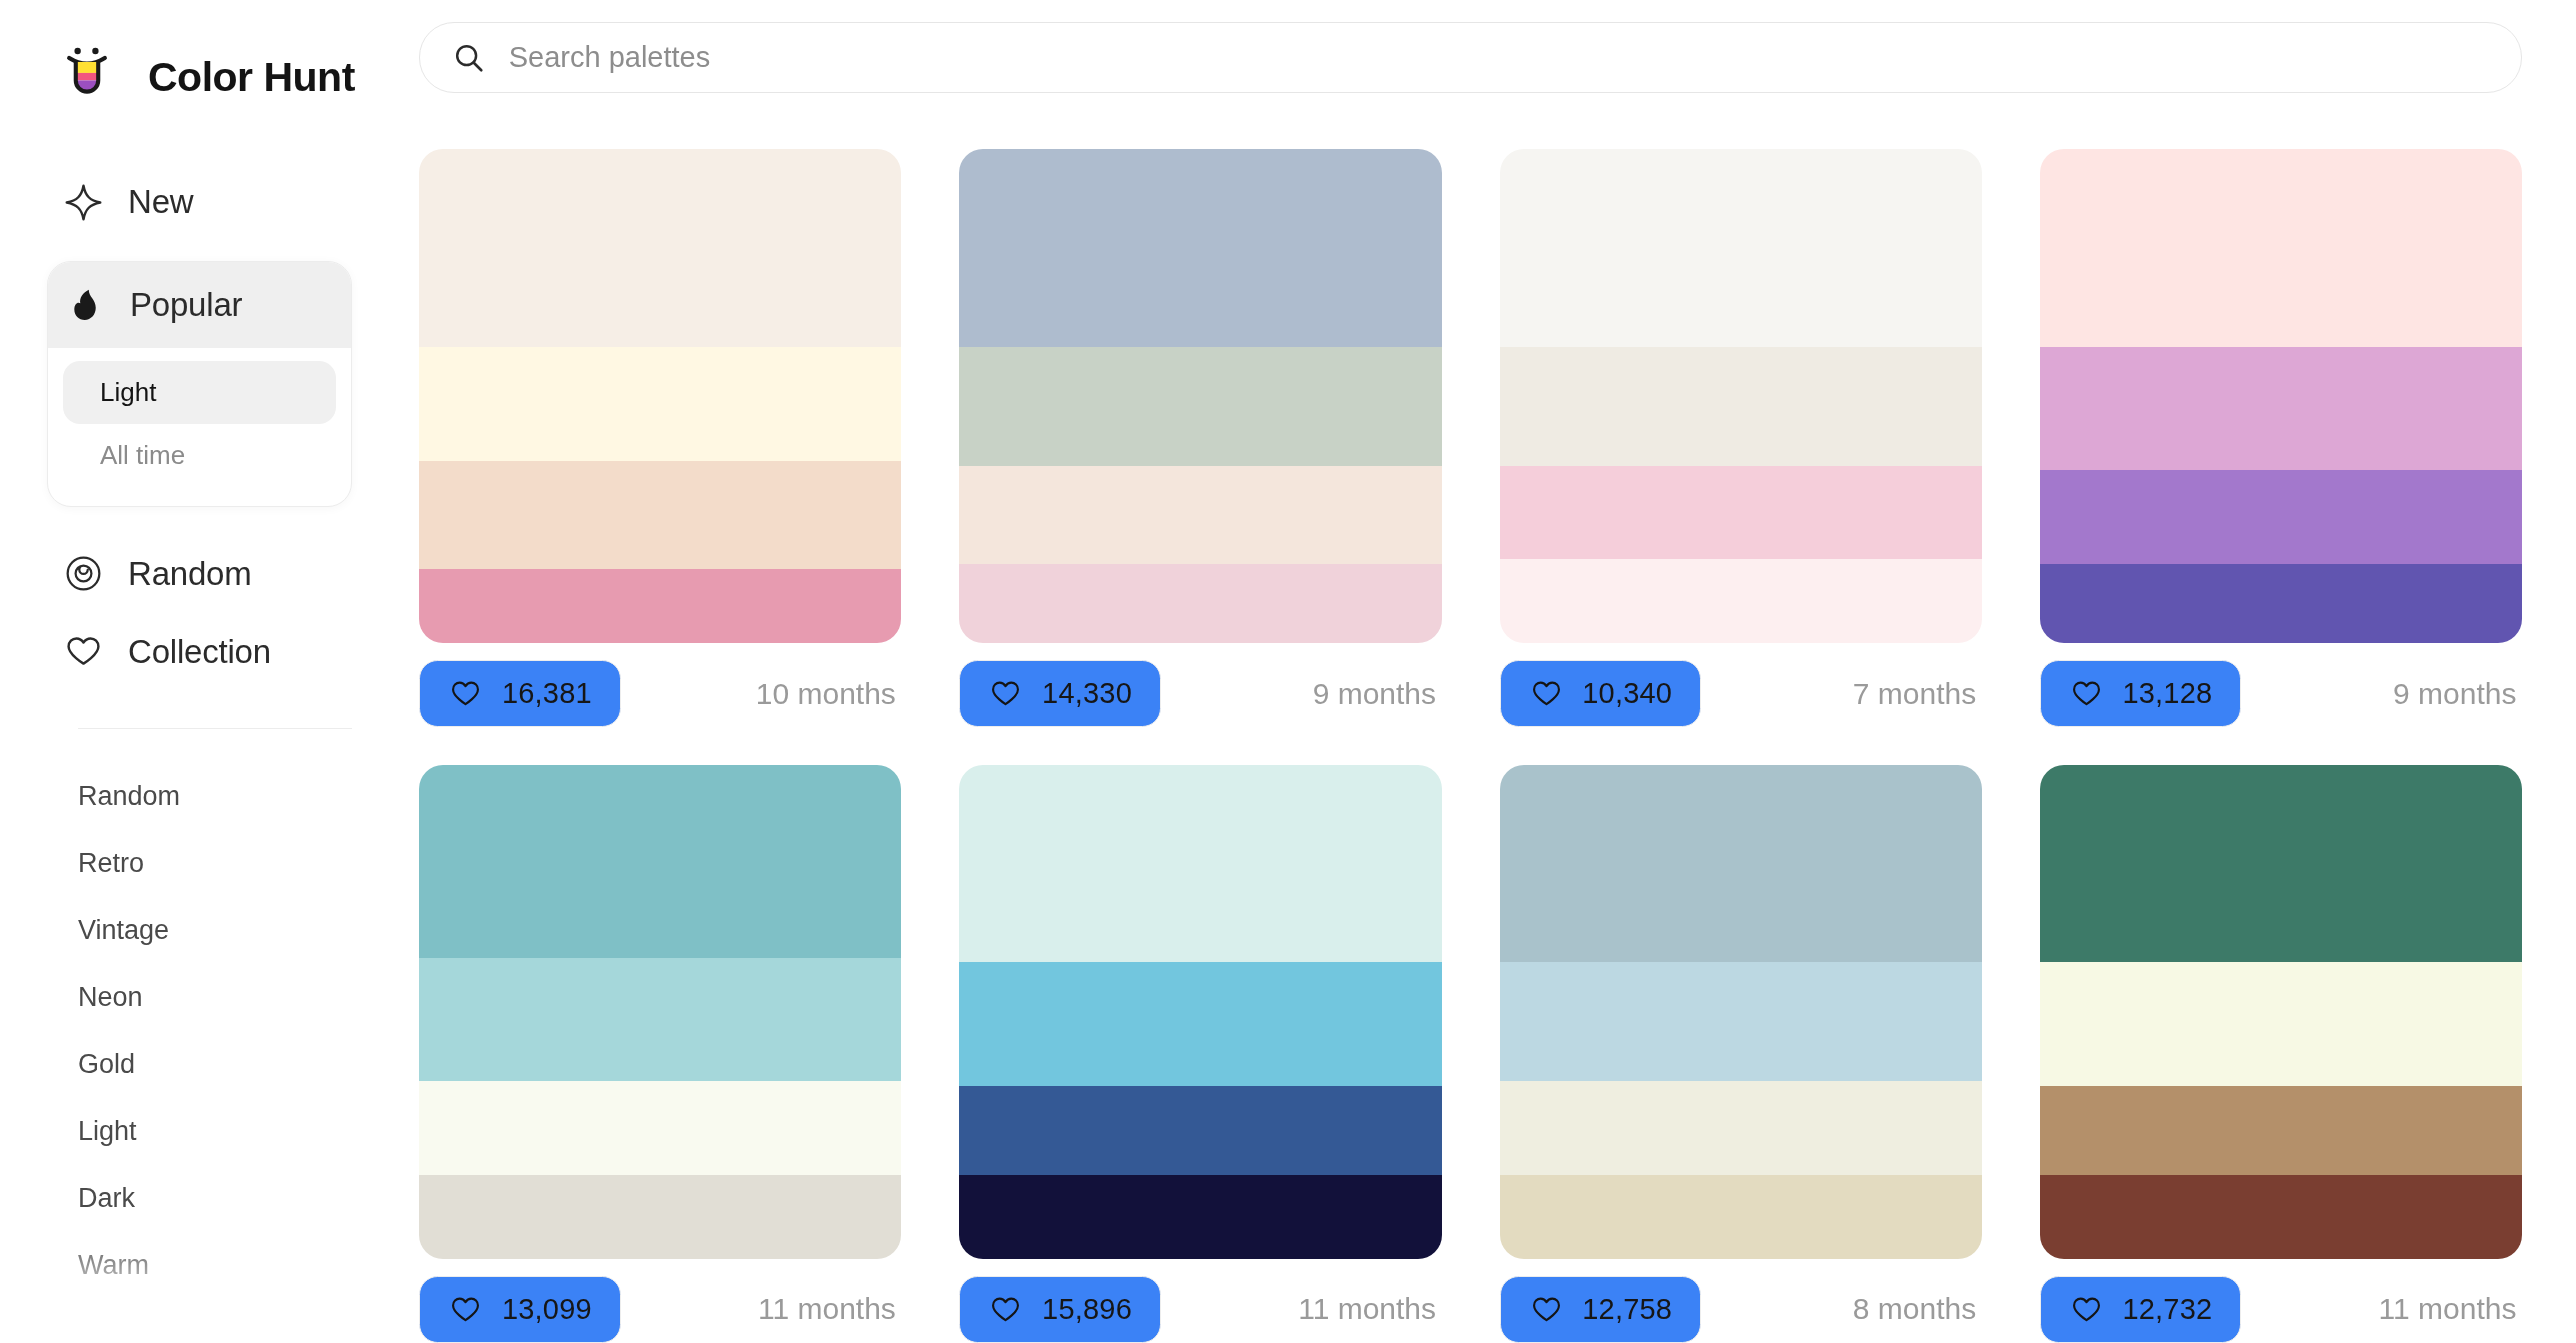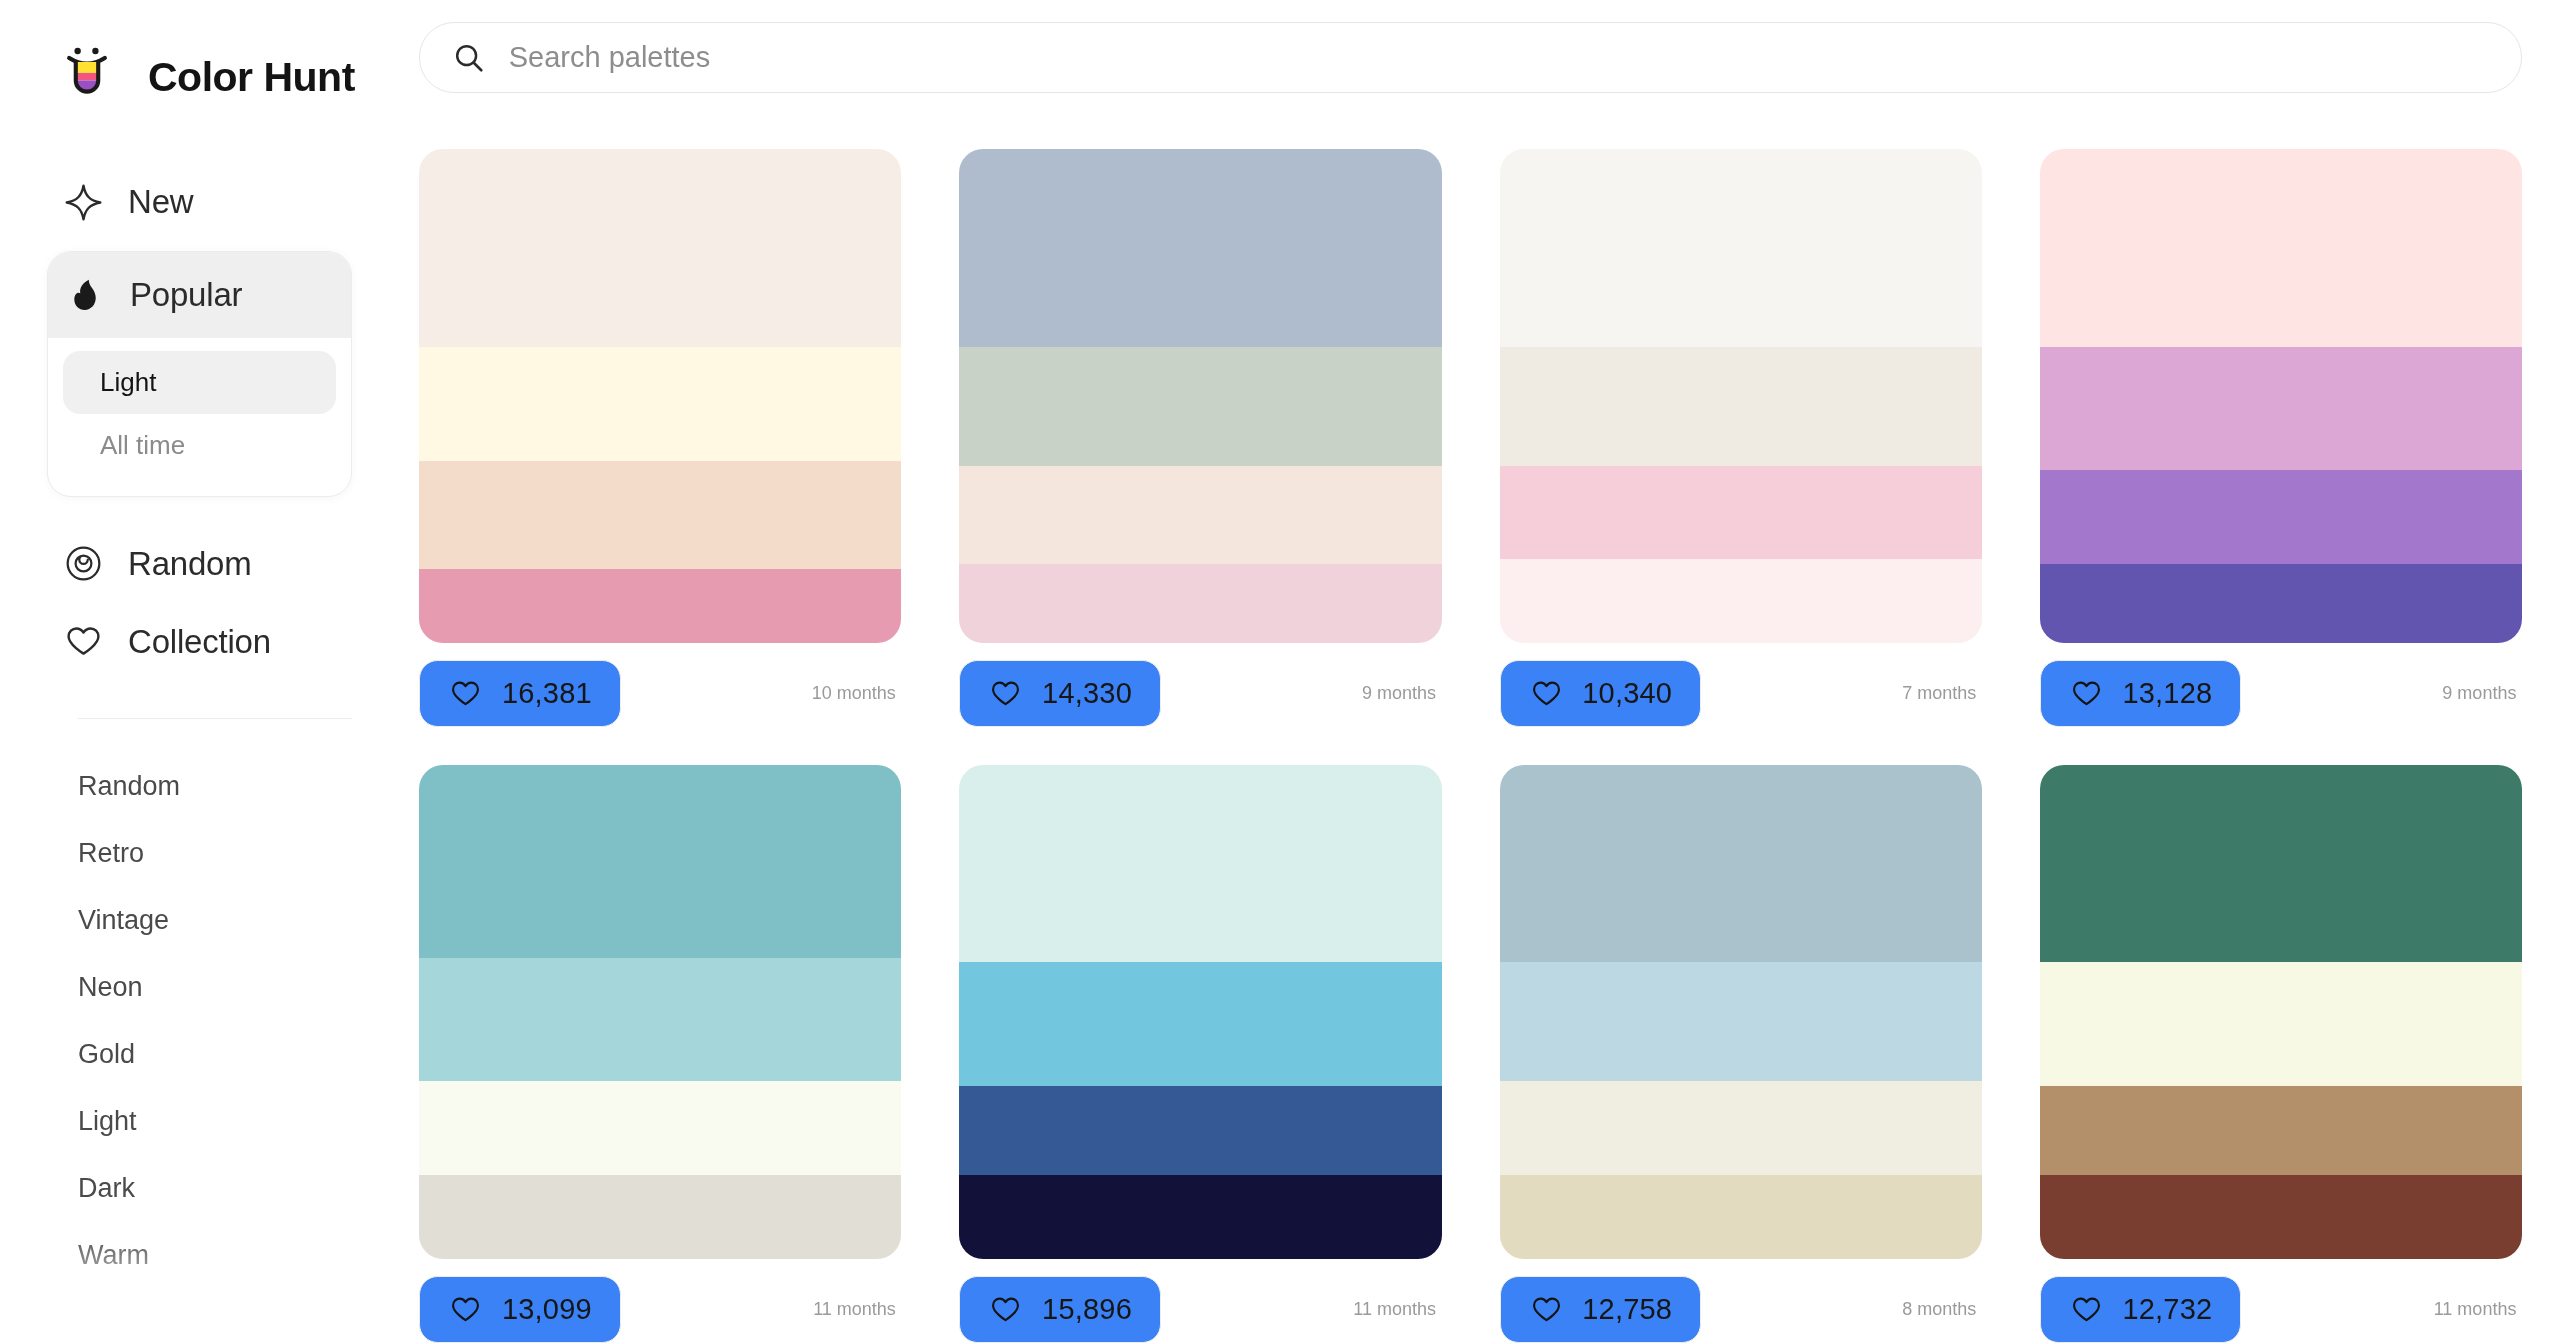--- a/index.html
+++ b/index.html
@@ -34,21 +34,21 @@
   .nav-row {
     display:flex; align-items:center; gap:24px;
     padding:0 0 0 63px;
     height:78px;
     cursor:pointer;
   }
   .nav-ico { width:41px; height:41px; flex:0 0 41px; display:block; }
   .nav-label { font-size:33px; font-weight:500; color:#2b2b2b; letter-spacing:-0.2px; }
 
   .popular-card {
-    margin:10px 58px 0 47px;
+    margin:20px 58px 0 47px;
     background:#fff;
     border:1.4px solid #ececec;
     border-radius:24px;
     overflow:hidden;
     box-shadow:0 1.9px 9.3px rgba(0,0,0,0.035);
   }
   .popular-head {
     display:flex; align-items:center; gap:24px;
     height:86px; padding-left:17px;
     background:#efefef;
@@ -126,21 +126,21 @@
   .like-btn {
     display:inline-flex; align-items:center; gap:18.6px;
     height:67px; padding:0 28px;
     border:1.5px solid #ededed;
     border-radius:18.6px;
     background:#3b82f6;
     cursor:pointer;
   }
   .heart-ico { width:35px; height:35px; flex:0 0 35px; }
   .like-count { font-size:29px; font-weight:500; color:#161616; letter-spacing:0.2px; }
-  .age { font-size:18px; color:#9a9a9a; padding-right:5.6px; }
+  .age { font-size:30px; color:#9a9a9a; padding-right:5.6px; }
 </style>
 </head>
 <body>
 
 <div class="app">
 
   <aside class="sidebar">
 
     <div class="brand">
       <span class="brand-logo">

